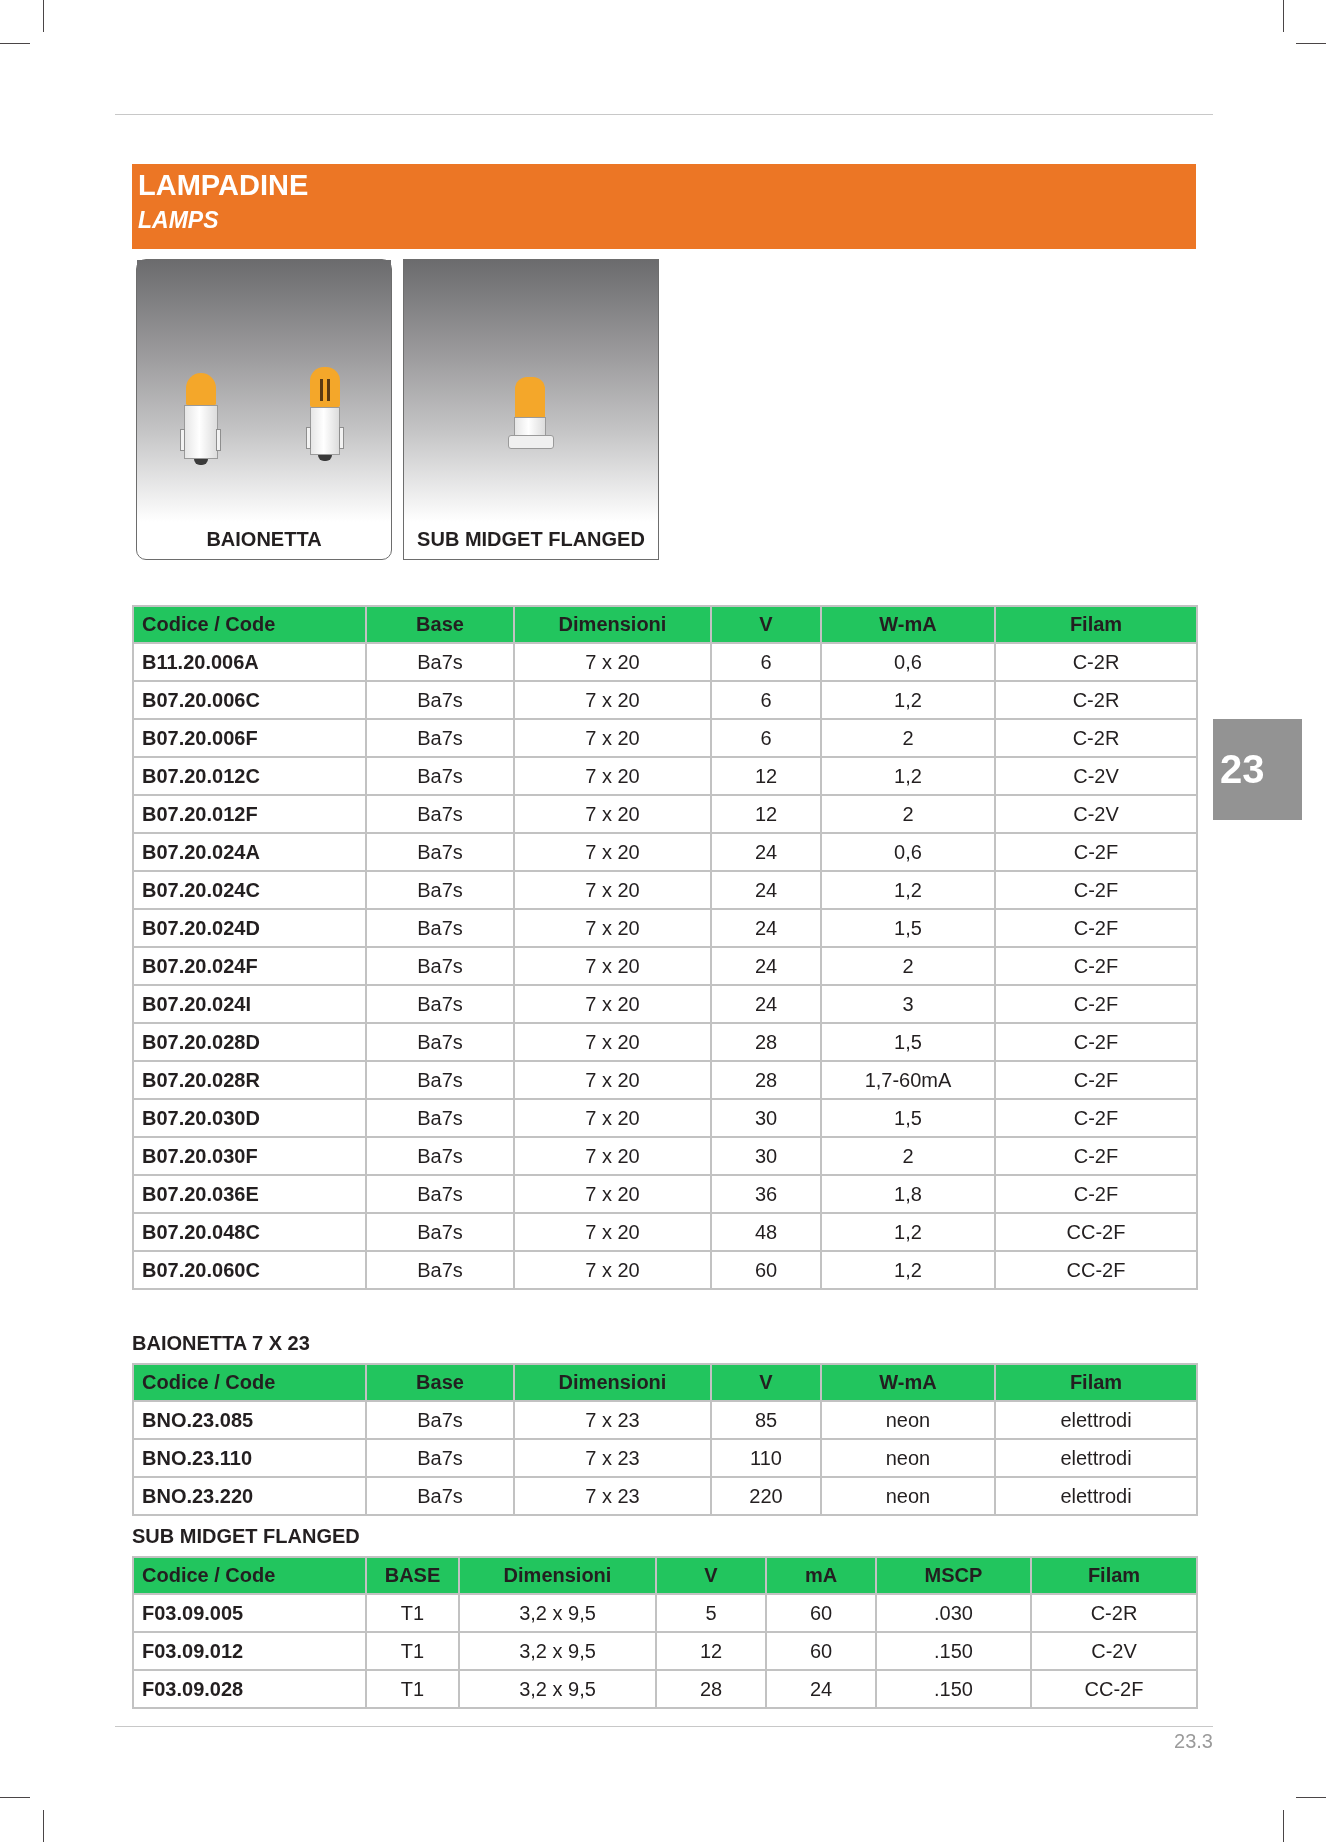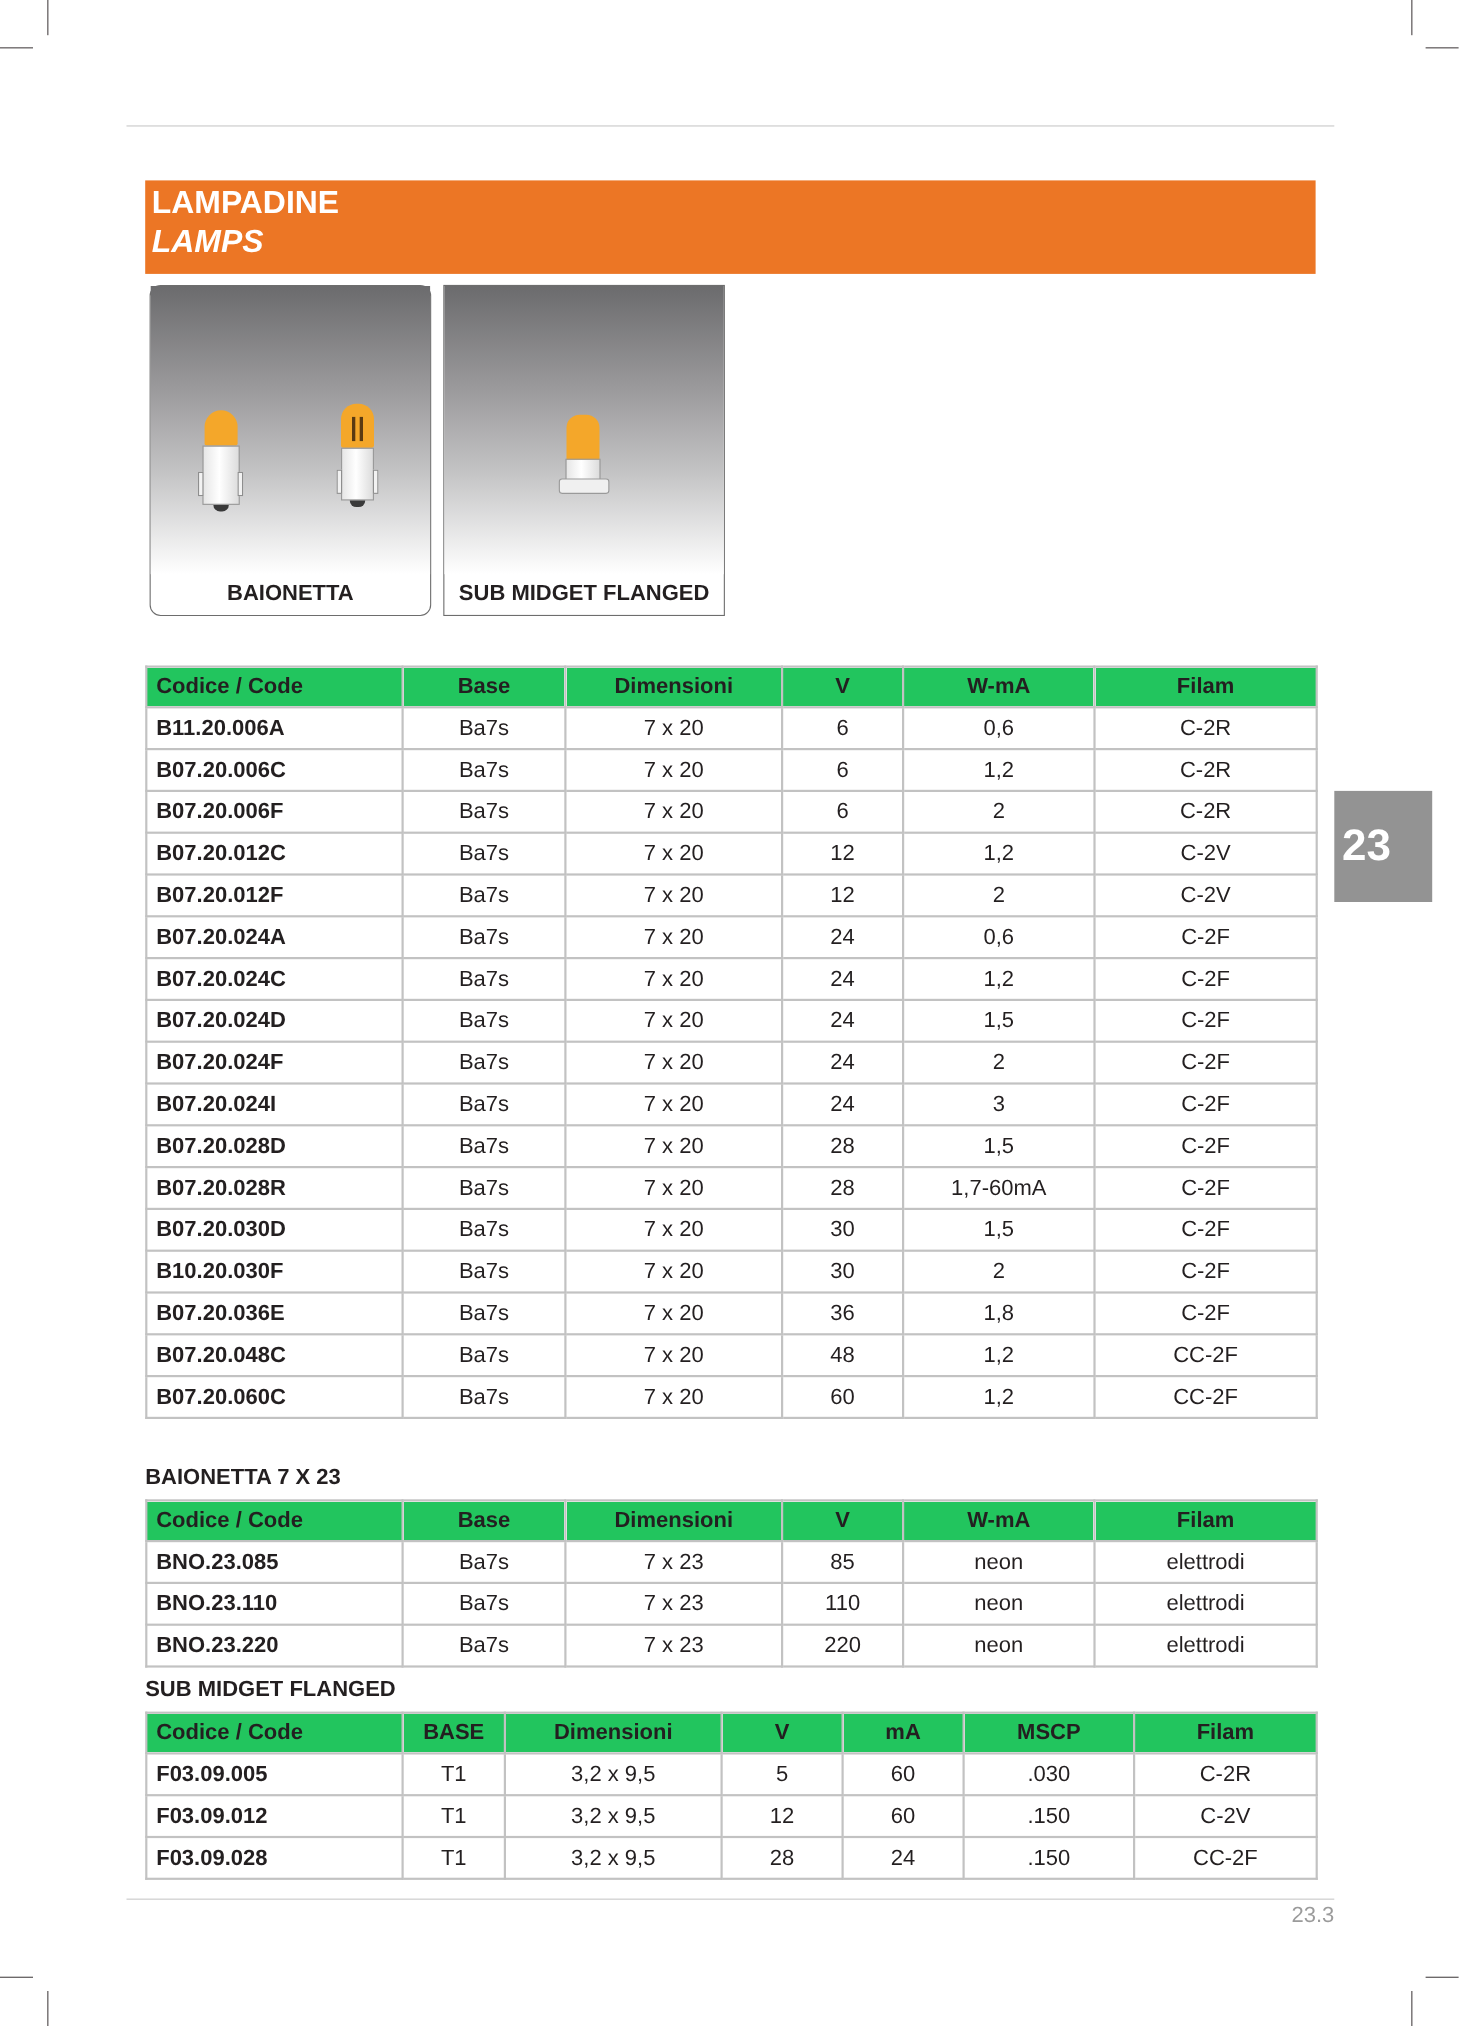--- a/index.html
+++ b/index.html
@@ -10,21 +10,21 @@
   .crop.v { width: 1px; height: 32px; }
   .crop.h { height: 1px; width: 30px; }
 
   .rule { position: absolute; left: 115px; width: 1098px; height: 1px; background: #c8c8c8; }
 
   .banner {
     position: absolute; left: 132px; top: 164px; width: 1064px; height: 85px;
     background: #ec7625; color: #ffffff; padding: 4px 0 0 6px;
   }
   .banner .it { font-size: 29px; font-weight: bold; line-height: 35px; }
-  .banner .en { font-size: 29px; font-weight: bold; font-style: italic; line-height: 35px; }
+  .banner .en { font-size: 23px; font-weight: bold; font-style: italic; line-height: 35px; }
 
   .photo {
     position: absolute; top: 259px; width: 256px; height: 301px;
     border: 1px solid #6d6d6d;
     background: #ffffff;
   }
   .photo .grad {
     position: absolute; left: 0; top: 0; right: 0; height: 262px;
     background: linear-gradient(to bottom, #6b6b6d 0%, #9a999b 35%, #c4c4c5 65%, #ffffff 100%);
   }
@@ -240,21 +240,21 @@
       </tr>
       <tr>
         <td>B07.20.030D</td>
         <td>Ba7s</td>
         <td>7 x 20</td>
         <td>30</td>
         <td>1,5</td>
         <td>C-2F</td>
       </tr>
       <tr>
-        <td>B10.20.030F</td>
+        <td>B07.20.030F</td>
         <td>Ba7s</td>
         <td>7 x 20</td>
         <td>30</td>
         <td>2</td>
         <td>C-2F</td>
       </tr>
       <tr>
         <td>B07.20.036E</td>
         <td>Ba7s</td>
         <td>7 x 20</td>

